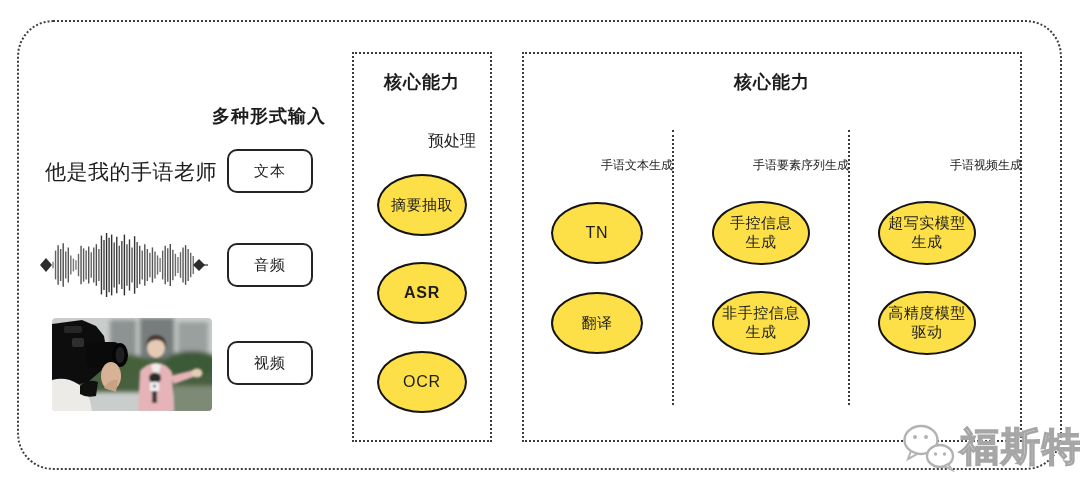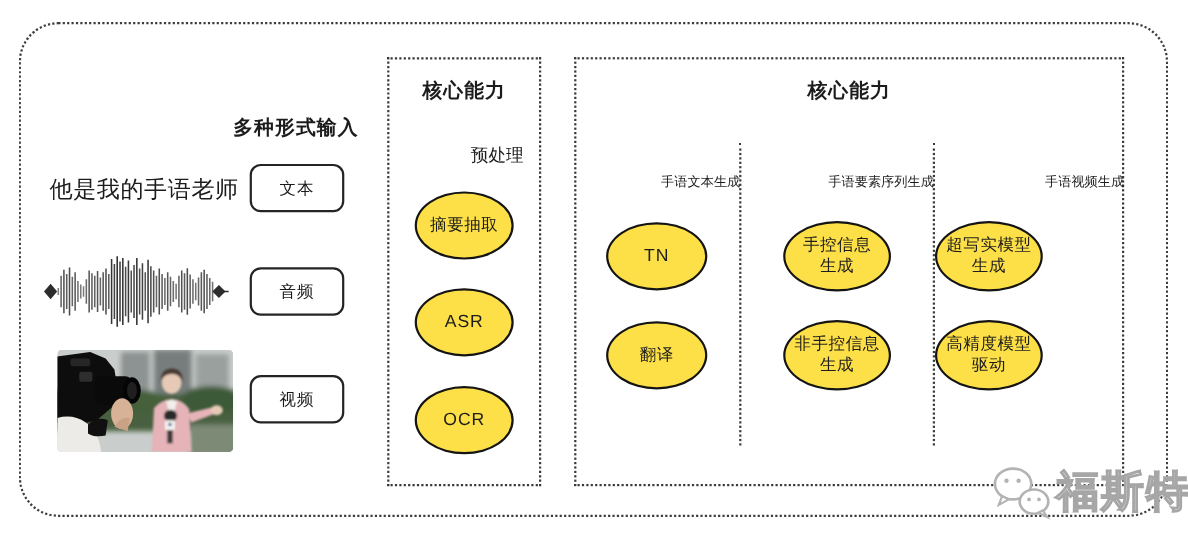--- a/index.html
+++ b/index.html
@@ -63,26 +63,26 @@
   }
   .divider-1{left:672px;} .divider-2{left:848px;}
   
   .node{
     position:absolute;box-sizing:border-box;background:#fde047;
     border:2.6px solid #141414;border-radius:50%;
     display:flex;align-items:center;justify-content:center;text-align:center;
     font-size:15px;line-height:1.25;white-space:pre-line;letter-spacing:0.5px;
   }
   .scene-node{left:377px;width:90px;height:62px;}
-  .sn-0{top:174px;} .sn-1{top:262px;} .sn-2{top:351px;}
+  .sn-0{top:174px;} .sn-1{top:262px;font-weight:bold;} .sn-2{top:351px;}
   .c1-node{left:551px;width:92px;height:62px;}
   .c1-0{top:202px;} .c1-1{top:292px;}
   .c2-node{left:712px;width:98px;height:64px;}
   .c2-0{top:201px;} .c2-1{top:291px;}
-  .c3-node{left:850px;width:98px;height:64px;}
+  .c3-node{left:878px;width:98px;height:64px;}
   .c3-0{top:201px;} .c3-1{top:291px;}
   .latin{font-size:16px;letter-spacing:0.8px;}
   
   .watermark{position:absolute;left:900px;top:420px;display:flex;align-items:center;}
   .wm-icon{width:58px;height:52px;}
   .wm-text{
     font-size:39px;font-weight:bold;letter-spacing:2px;margin-left:2px;
     color:#ffffff;-webkit-text-stroke:1.3px #a6a6a6;
     text-shadow:0 0 2px rgba(255,255,255,0.9);
     white-space:nowrap;

